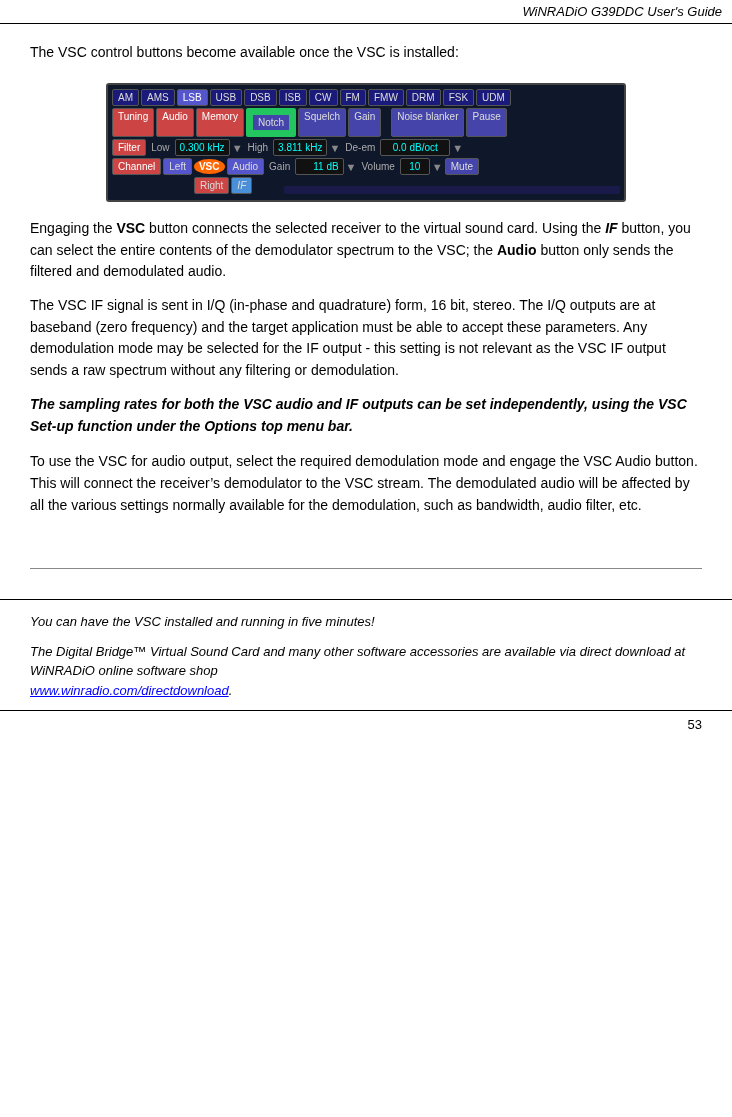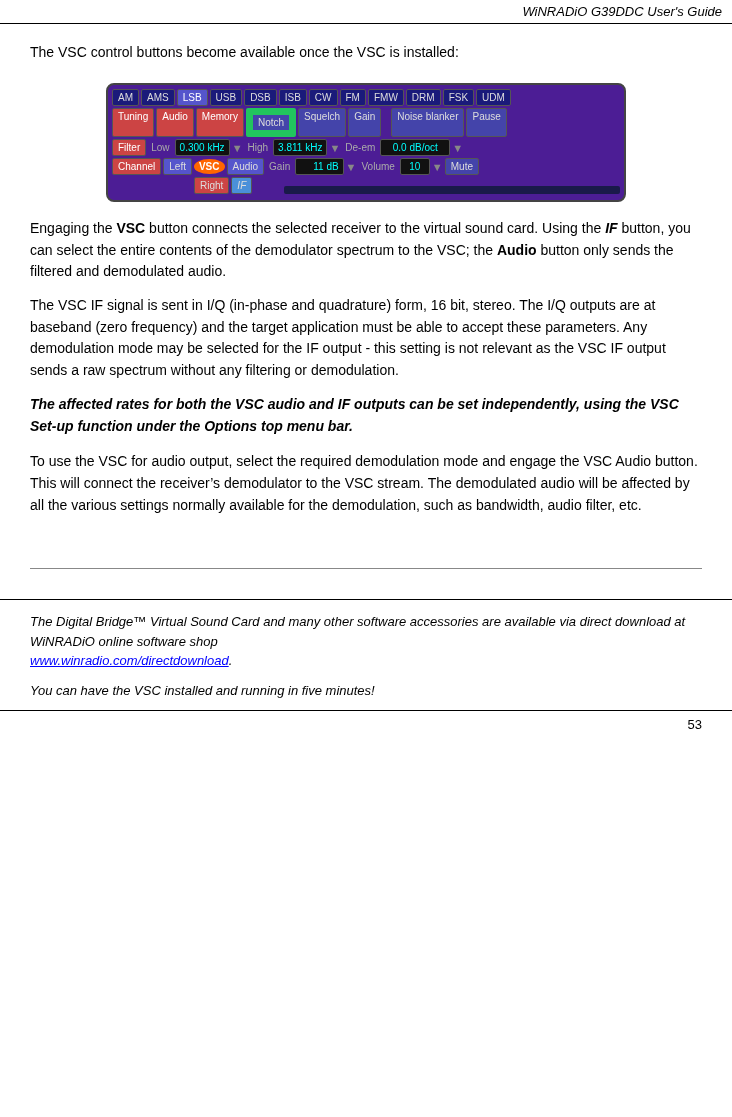--- a/index.html
+++ b/index.html
@@ -25,23 +25,23 @@
     .intro-text {
       margin-bottom: 20px;
       font-size: 14px;
       line-height: 1.5;
     }
     
     .radio-ui {
       display: block;
       margin: 0 auto 16px auto;
       width: 520px;
-      background: #4c1d95;
+      background: #0f172a;
       border: 2px solid #444;
-      border-radius: 8px;
+      border-radius: 3px;
       padding: 4px;
       font-size: 11px;
       color: #fff;
     }
     .radio-row {
       display: flex;
       gap: 2px;
       margin-bottom: 2px;
     }
     .radio-btn {
@@ -226,33 +226,33 @@
       <span style="flex:1; background:#1a1a4a; height:8px; margin-left:30px; margin-top:4px; border-radius:2px;"></span>
     </div>
   </div>
 
   <p class="para">
     Engaging the <b>VSC</b> button connects the selected receiver to the virtual sound card. Using the <i><b>IF</b></i> button, you can select the entire contents of the demodulator spectrum to the VSC; the <b>Audio</b> button only sends the filtered and demodulated audio.
   </p>
 
   <p class="para">The VSC IF signal is sent in I/Q (in-phase and quadrature) form, 16 bit, stereo. The I/Q outputs are at baseband (zero frequency) and the target application must be able to accept these parameters. Any demodulation mode may be selected for the IF output - this setting is not relevant as the VSC IF output sends a raw spectrum without any filtering or demodulation.</p>
 
-  <p class="para-italic-bold">The affected rates for both the VSC audio and IF outputs can be set independently, using the VSC Set-up function under the Options top menu bar.</p>
+  <p class="para-italic-bold">The sampling rates for both the VSC audio and IF outputs can be set independently, using the VSC Set-up function under the Options top menu bar.</p>
 
   <p class="para">To use the VSC for audio output, select the required demodulation mode and engage the VSC Audio button. This will connect the receiver’s demodulator to the VSC stream. The demodulated audio will be affected by all the various settings normally available for the demodulation, such as bandwidth, audio filter, etc.</p>
 
 </div>
 
 <hr class="separator-line" style="margin: 20px 30px 0 30px;">
 
 <div class="page-footer">
+  <p class="footer-italic">
+    <span>You can have the VSC installed and running in five minutes!</span>
+  </p>
   <p class="footer-italic">
     <span>The Digital Bridge™ Virtual Sound Card and many other software accessories are available via direct download at WiNRADiO online software shop</span><br>
     <a class="footer-link" href="#">www.winradio.com/directdownload</a>.
   </p>
-  <p class="footer-italic">
-    <span>You can have the VSC installed and running in five minutes!</span>
-  </p>
 </div>
 
 <div class="page-number">
   <span>53</span>
 </div>
 
 </body></html>

